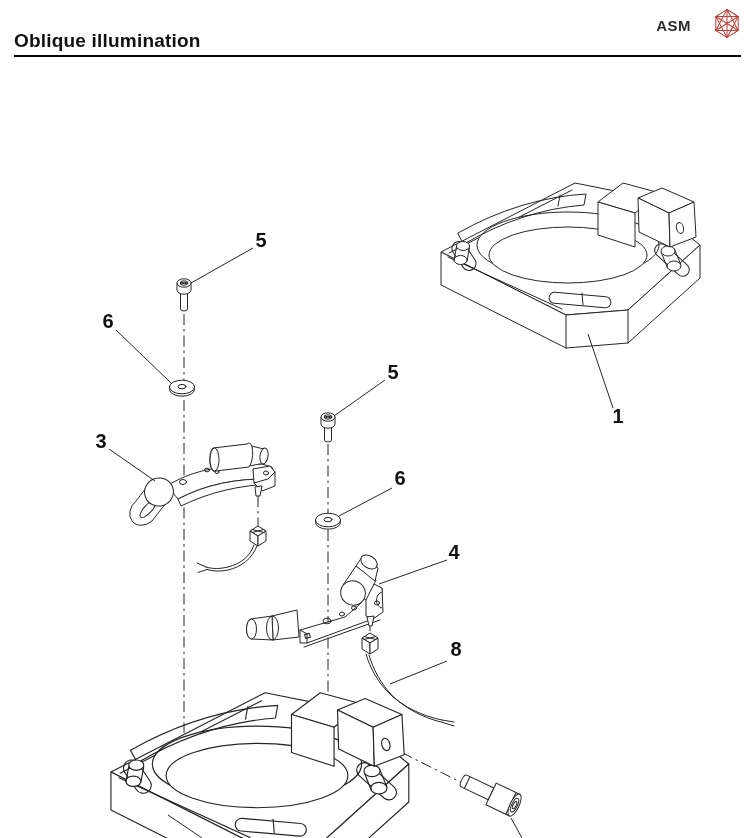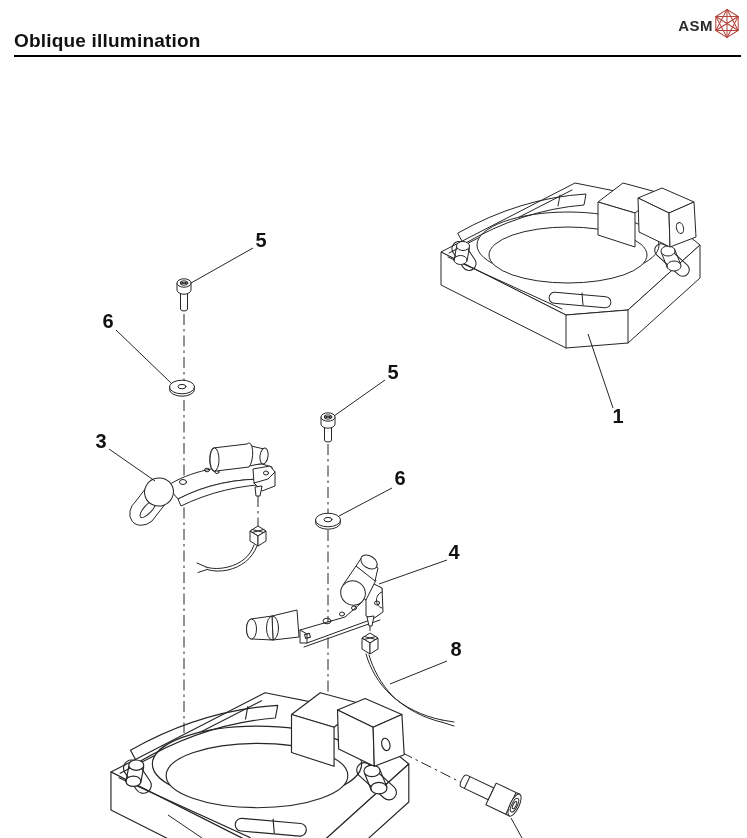--- a/index.html
+++ b/index.html
@@ -1,20 +1,20 @@
 <!DOCTYPE html>
 <html><head>
 <meta charset="utf-8">
 <style>
   html,body{margin:0;padding:0;background:#fff;}
   body{width:747px;height:838px;position:relative;font-family:"Liberation Sans",sans-serif;overflow:hidden;}
   .page{position:absolute;inset:0;background:#fff;}
   .hdr-title{position:absolute;left:14px;top:30px;font-size:19px;font-weight:700;color:#111;letter-spacing:.2px;}
   .hdr-rule{position:absolute;left:14px;top:55px;width:727px;height:2px;background:#000;}
-  .brand{position:absolute;right:6px;top:8px;display:flex;align-items:center;gap:0;}
+  .brand{position:absolute;right:6px;top:8px;display:flex;align-items:center;gap:22px;}
   .brand-txt{font-size:15px;font-weight:700;color:#2b2b2b;letter-spacing:.5px;}
   svg text.callout{font-family:"Liberation Sans",sans-serif;font-size:20px;font-weight:700;fill:#111;}
   svg .ln{stroke:#262626;stroke-width:1;fill:none;stroke-linejoin:round;stroke-linecap:round;}
   svg .wf{stroke:#262626;stroke-width:1;fill:#fff;stroke-linejoin:round;}
   svg .cl{stroke:#262626;stroke-width:1;fill:none;stroke-dasharray:11 4 2.5 4;}
   svg .ldr{stroke:#262626;stroke-width:1;fill:none;}
 </style>
 </head>
 <body>
 

